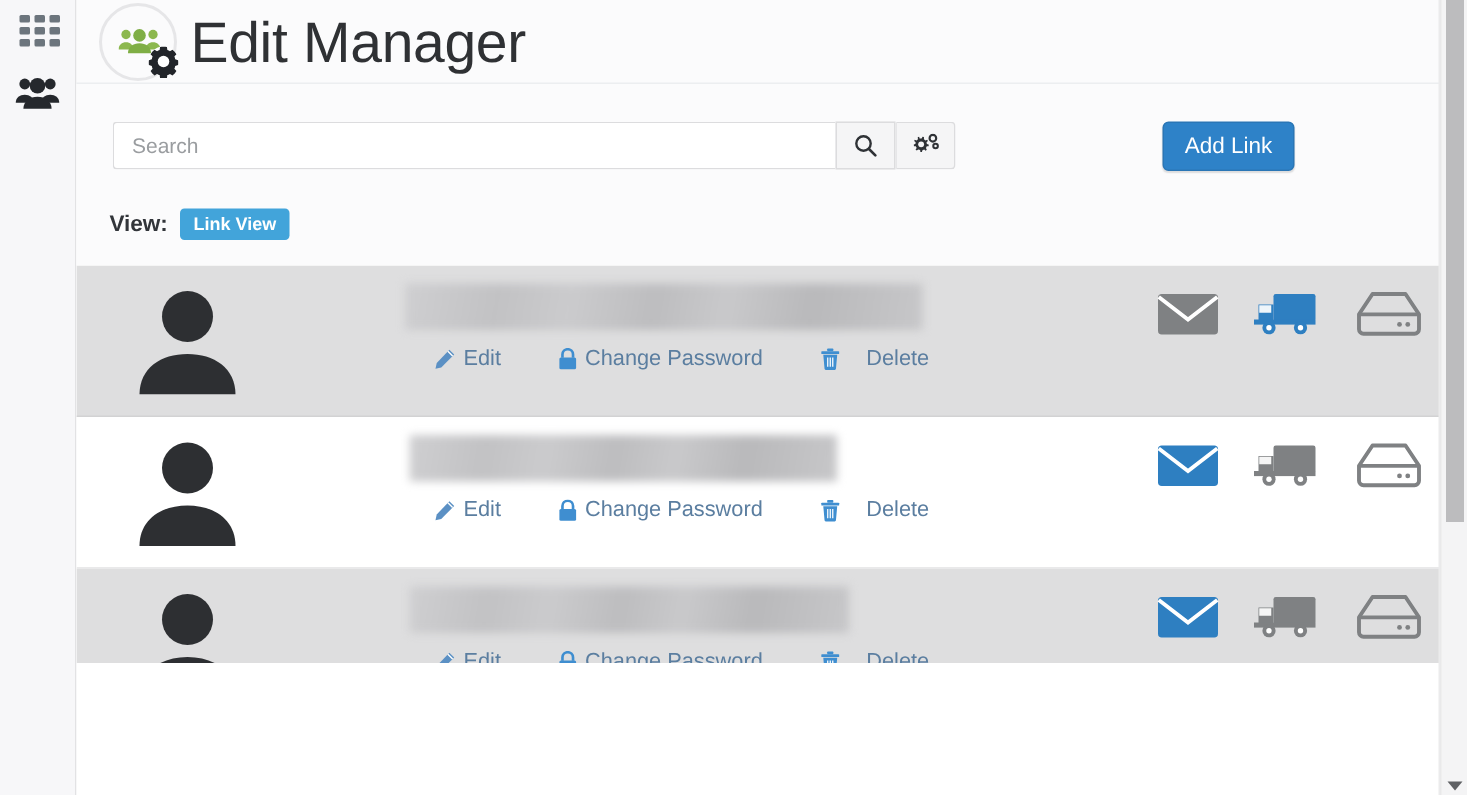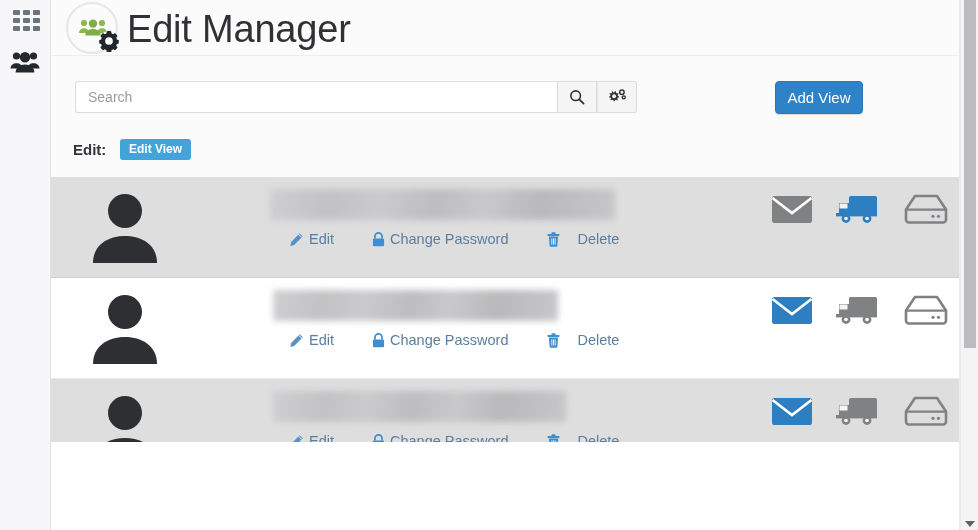--- a/index.html
+++ b/index.html
@@ -346,30 +346,30 @@
         <button class="btn-addon last">
           <svg width="17" height="16" viewBox="0 0 20 18">
             <path fill="#2f3236" d="M8.2 2.3 7.1 2.1 6.3 3.5l-1.5.1L4.4 2.1 3.3 2.5 3.5 4 2.4 5l-1.4-.6-.5 1.1 1.2.9-.2 1.5-1.4.4.2 1.2 1.5.1.7 1.3-.9 1.2.9.8 1.3-.8 1.4.5.2 1.5h1.2l.4-1.4 1.4-.6 1.1 1 .9-.8-.6-1.4.6-1.3 1.5-.1v-1.2l-1.4-.4-.3-1.5 1.1-1-.6-1-1.3.6-1.2-.9z"></path>
             <circle cx="6" cy="8.1" r="2.3" fill="#f5f5f6"></circle>
             <circle cx="15.2" cy="3.3" r="2.6" fill="none" stroke="#2f3236" stroke-width="1.7"></circle>
             <circle cx="17.3" cy="9.4" r="1.8" fill="none" stroke="#2f3236" stroke-width="1.6"></circle>
           </svg>
         </button>
       </div>
 
-      <button class="add-user-btn">Add View</button>
+      <button class="add-user-btn">Add Link</button>
 
       <svg class="cursor" viewBox="0 0 13 20">
         <path d="M1 1 L1 16.2 L4.6 12.6 L7 18.4 L9.3 17.4 L7 11.8 L11.8 11.6 Z" fill="#ffffff" stroke="#2b2b2b" stroke-width="1.1" stroke-linejoin="round"></path>
       </svg>
     </div>
 
     <div class="view-row">
-      <div class="view-label">Edit:</div>
-      <div class="view-pill">Edit View</div>
+      <div class="view-label">View:</div>
+      <div class="view-pill">Link View</div>
     </div>
 
     <div class="user-list">
 
       <div class="user-row odd">
         <svg class="avatar" viewBox="0 0 74 74">
           <circle cx="37" cy="22" r="17" fill="#2d2f32"></circle>
           <path d="M5 74c0-17.6 14.3-27 32-27s32 9.4 32 27z" fill="#2d2f32"></path>
         </svg>
         <div class="redaction" style="left:219px; width:345px;"></div>

